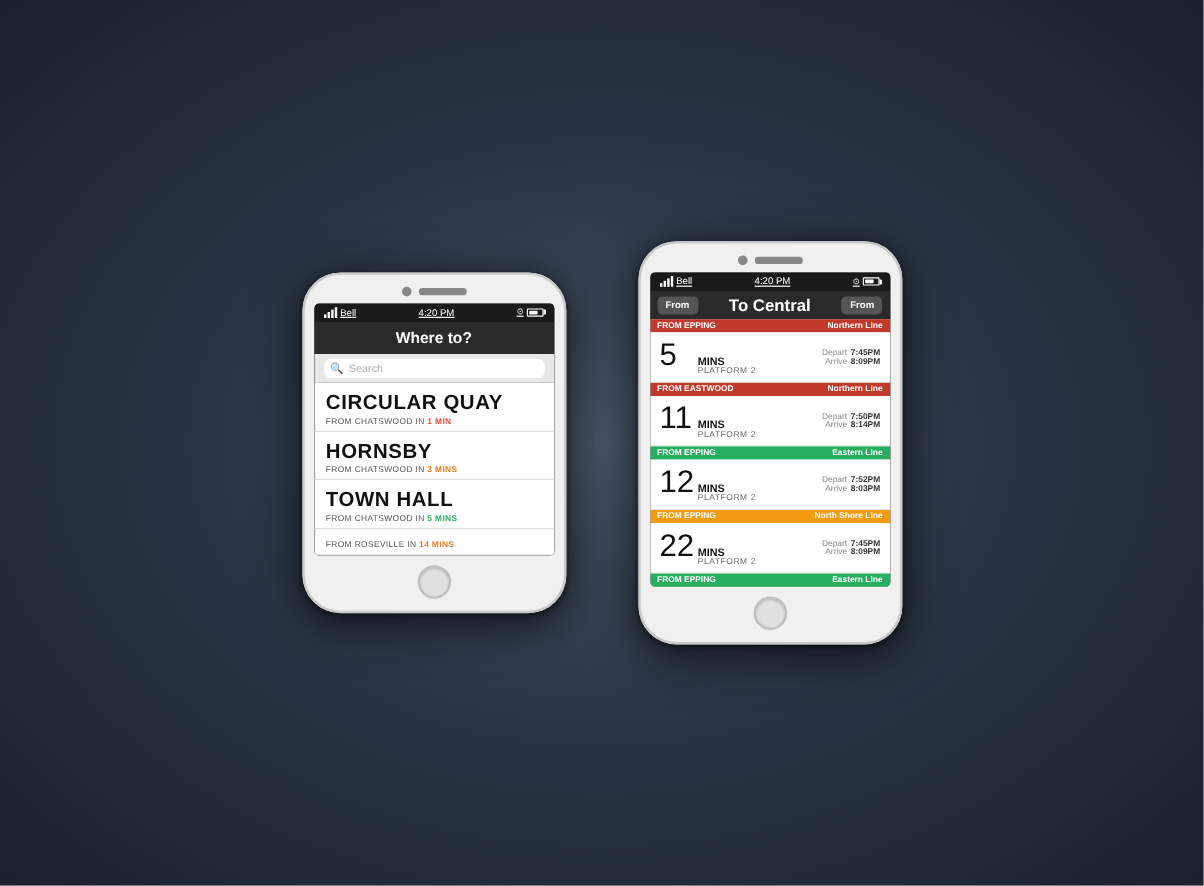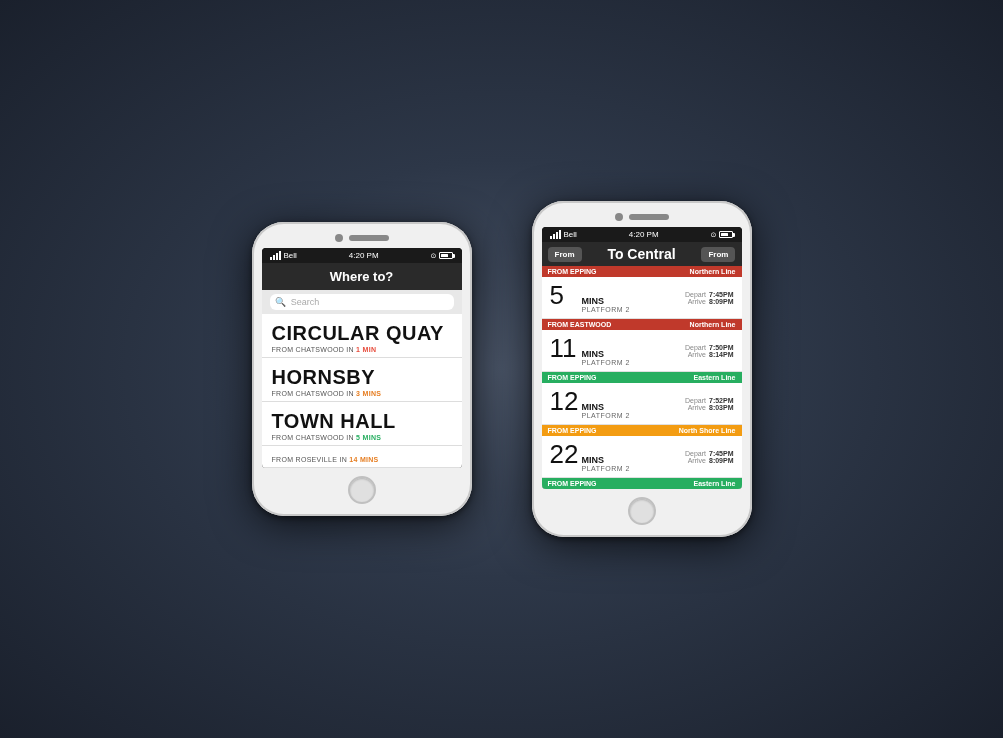--- a/index.html
+++ b/index.html
@@ -63,20 +63,21 @@
     }
 
     .status-bar {
       background: #1a1a1a;
       color: #fff;
       font-size: 8px;
       padding: 3px 8px;
       display: flex;
       justify-content: space-between;
       align-items: center;
+      text-decoration: underline;
     }
 
     .status-bar .signal {
       display: flex;
       align-items: flex-end;
       gap: 1px;
     }
     .signal-bar {
       background: white;
       width: 2px;
@@ -165,21 +166,21 @@
     .destination-list {
       background: white;
     }
 
     .destination-item {
       padding: 8px 10px 4px 10px;
       border-bottom: 1px solid #ddd;
     }
 
     .dest-name {
-      font-size: 20px;
+      font-size: 17px;
       font-weight: bold;
       color: #111;
       letter-spacing: 0.5px;
       line-height: 1.1;
     }
 
     .dest-sub {
       font-size: 7px;
       color: #555;
       margin-top: 2px;

